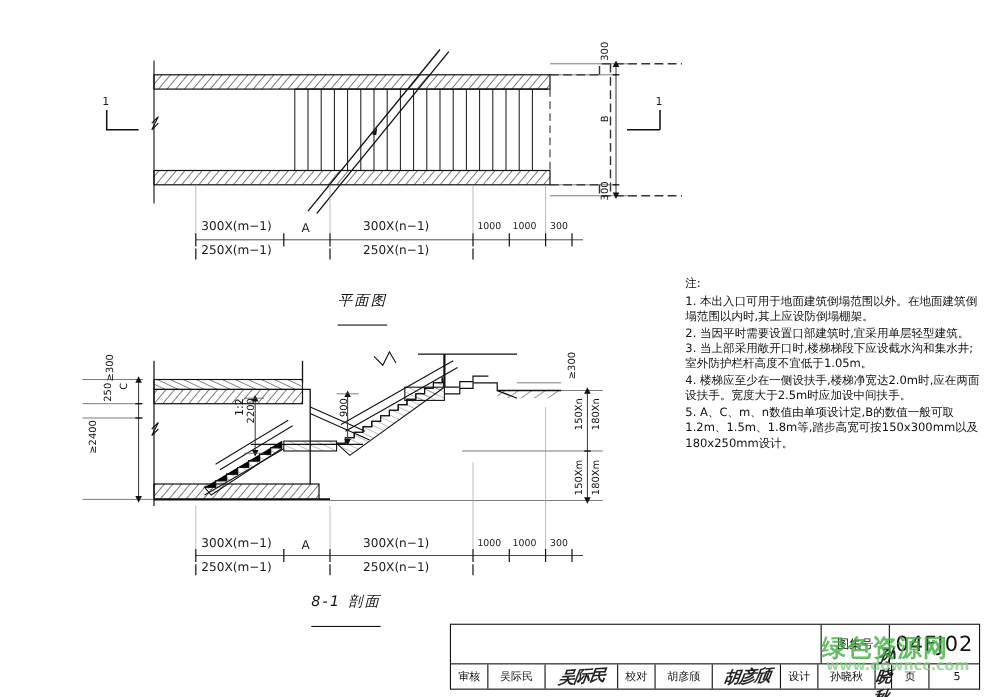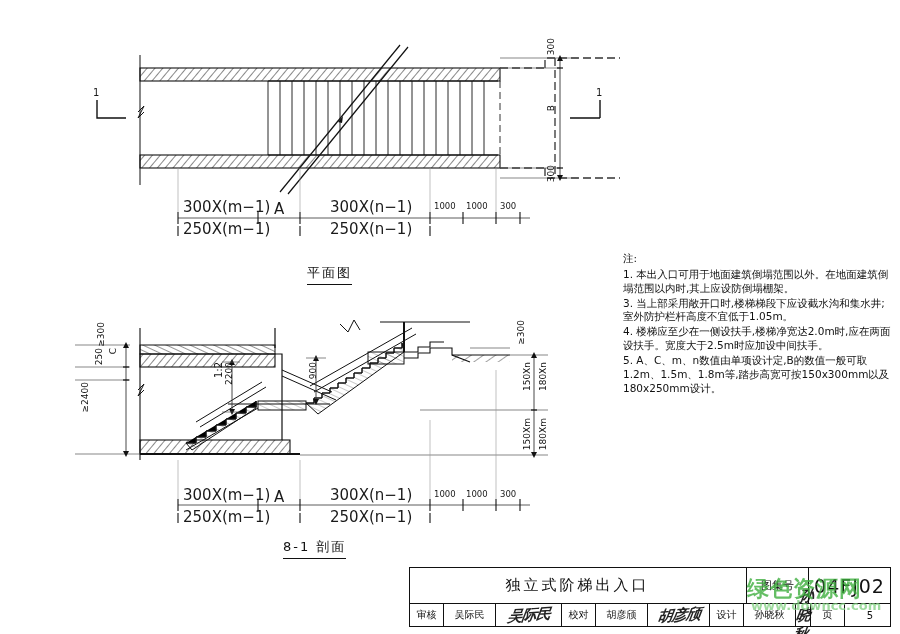--- a/index.html
+++ b/index.html
@@ -1,23 +1,23 @@
 <!DOCTYPE html>
 <html><head>
 <meta charset="utf-8">
 <style>
   html,body{margin:0;padding:0;background:#ffffff;}
   body{width:900px;height:634px;position:relative;overflow:hidden;
        font-family:"DejaVu Sans","Liberation Sans",sans-serif;color:#111;}
   #sheet{position:absolute;inset:0;width:900px;height:634px;}
   .abs{position:absolute;}
-  .txt{font-size:15px;line-height:1.05;color:#1a1a1a;white-space:nowrap;}
+  .txt{font-size:11px;line-height:1.05;color:#1a1a1a;white-space:nowrap;}
   .vtxt{writing-mode:vertical-rl;transform:rotate(180deg);white-space:nowrap;font-size:9px;}
   .ttl{font-size:13px;letter-spacing:2px;color:#111;white-space:nowrap;}
-  .ttl-ul{border-bottom:1.2px solid #111;padding-bottom:2px;}
+  .ttl-ul{border-bottom:1.2px solid #111;padding-bottom:13px;font-style:italic;}
   
   #notes{position:absolute;left:623px;top:252px;width:272px;
          font-size:10.5px;line-height:1.32;color:#111;}
   #notes .nline{margin:0 0 1px 0;text-indent:0;}
   #notes .nhead{margin-bottom:2px;}
   
   #titleblock{position:absolute;left:409px;top:567px;width:482px;height:60px;
               border:1.4px solid #111;box-sizing:border-box;}
   #tb-main{position:absolute;left:0;top:0;right:0;height:36px;
            border-bottom:1.2px solid #111;box-sizing:border-box;}
@@ -301,28 +301,28 @@
     <div class="abs txt" style="left:500px;top:190px;font-size:8.5px;">300</div>
     <div class="abs txt" style="left:183px;top:210px;">250X(m−1)</div>
     <div class="abs txt" style="left:330px;top:210px;">250X(n−1)</div>
 
     <div class="abs ttl ttl-ul" style="left:283px;top:238px;">8-1 剖面</div>
   </div>
 
   <div id="notes">
     <div class="nline nhead">注:</div>
     <div class="nline">1. 本出入口可用于地面建筑倒塌范围以外。在地面建筑倒塌范围以内时,其上应设防倒塌棚架。</div>
+    <div class="nline">2. 当因平时需要设置口部建筑时,宜采用单层轻型建筑。</div>
     <div class="nline">3. 当上部采用敞开口时,楼梯梯段下应设截水沟和集水井;室外防护栏杆高度不宜低于1.05m。</div>
     <div class="nline">4. 楼梯应至少在一侧设扶手,楼梯净宽达2.0m时,应在两面设扶手。宽度大于2.5m时应加设中间扶手。</div>
     <div class="nline">5. A、C、m、n数值由单项设计定,B的数值一般可取1.2m、1.5m、1.8m等,踏步高宽可按150x300mm以及180x250mm设计。</div>
   </div>
 
   <div id="titleblock">
     <div id="tb-main">
-      <div id="tb-name">独立式阶梯出入口</div>
       <div id="tb-atlas-lab">图集号</div>
       <div id="tb-atlas-val">04FJ02</div>
     </div>
     <div id="tb-row2">
       <div style="flex:0 0 34px;">审核</div>
       <div style="flex:0 0 52px;">吴际民</div>
       <div style="flex:0 0 66px;">
         <span class="sig">吴际民</span>
       </div>
       <div style="flex:0 0 34px;">校对</div>

